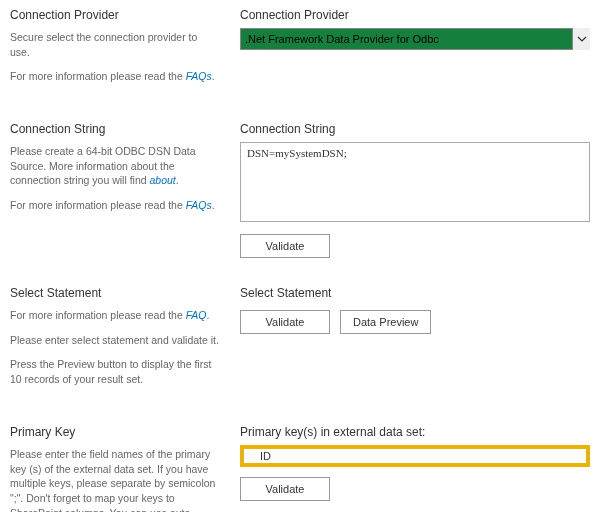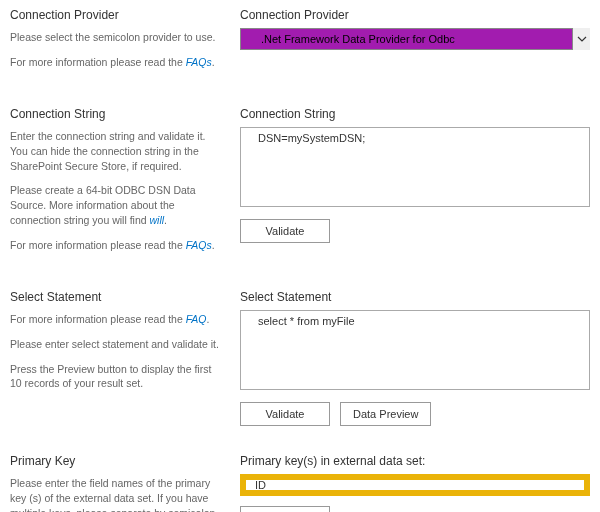--- a/index.html
+++ b/index.html
@@ -47,22 +47,22 @@
   }
   .select-wrap {
     position: relative;
     width: 100%;
   }
   select {
     width: 100%;
     height: 22px;
     border: 1px solid #888;
     font-size: 11px;
-    padding: 0 20px;
-    background: #a21caf;
+    padding: 0 4px;
+    background: #15803d;
     -webkit-appearance: none;
     -moz-appearance: none;
     appearance: none;
   }
   .select-caret {
     position: absolute;
     right: 0;
     top: 0;
     width: 18px;
     height: 22px;
@@ -70,32 +70,32 @@
     background: #efefef;
     pointer-events: none;
     display: flex;
     align-items: center;
     justify-content: center;
   }
   textarea {
     width: 100%;
     height: 80px;
     border: 1px solid #aaa;
-    font-family: Liberation Sans, sans-serif;
+    font-family: Liberation Serif, serif;
     font-size: 11px;
-    padding: 4px 17px;
+    padding: 4px 6px;
     resize: none;
     color: #333;
   }
   input[type=text] {
     width: 100%;
     height: 22px;
-    border: 6px solid #eab308;
+    border: 4px solid #eab308;
     font-size: 11px;
-    padding: 0 9px;
+    padding: 0 16px;
     color: #333;
   }
   .btn-row {
     margin-top: 10px;
     display: flex;
     gap: 10px;
   }
   button {
     background: #fff;
     border: 1px solid #999;
@@ -106,21 +106,21 @@
     padding: 0 12px;
     cursor: pointer;
   }
 </style>
 </head>
 <body>
 
 <div class="row">
   <div class="left">
     <div class="left-title">Connection Provider</div>
-    <div class="left-desc">Please select the semicolon provider to use.</div>
+    <div class="left-desc">Secure select the connection provider to use.</div>
     <div class="left-desc">
       <span>For more information please read the </span><a class="link">FAQs</a>.
     </div>
   </div>
   <div class="right">
     <div class="right-label">Connection Provider</div>
     <div class="select-wrap">
       <select>
         <option>.Net Framework Data Provider for Odbc</option>
       </select>
@@ -129,23 +129,22 @@
             <polyline points="1,1 5,5 9,1" fill="none" stroke="#333" stroke-width="1.2"></polyline>
           </svg>
       </div>
     </div>
   </div>
 </div>
 
 <div class="row">
   <div class="left">
     <div class="left-title">Connection String</div>
-    <div class="left-desc">Enter the connection string and validate it. You can hide the connection string in the SharePoint Secure Store, if required.</div>
     <div class="left-desc">
-      <span>Please create a 64-bit ODBC DSN Data Source. More information about the connection string you will find </span><a class="link">will</a><span>.</span>
+      <span>Please create a 64-bit ODBC DSN Data Source. More information about the connection string you will find </span><a class="link">about</a><span>.</span>
     </div>
     <div class="left-desc">
       <span>For more information please read the </span><a class="link">FAQs</a>.
     </div>
   </div>
   <div class="right">
     <div class="right-label">Connection String</div>
     <textarea style="">DSN=mySystemDSN;</textarea>
     <div class="btn-row">
       <button>Validate</button>
@@ -157,21 +156,20 @@
   <div class="left">
     <div class="left-title">Select Statement</div>
     <div class="left-desc">
       <span>For more information please read the </span><a class="link">FAQ</a>.
     </div>
     <div class="left-desc">Please enter select statement and validate it.</div>
     <div class="left-desc">Press the Preview button to display the first 10 records of your result set.</div>
   </div>
   <div class="right">
     <div class="right-label">Select Statement</div>
-    <textarea style="">select * from myFile</textarea>
     <div class="btn-row">
       <button>Validate</button>
       <button>Data Preview</button>
     </div>
   </div>
 </div>
 
 <div class="row" style="margin-bottom:0">
   <div class="left">
     <div class="left-title">Primary Key</div>

